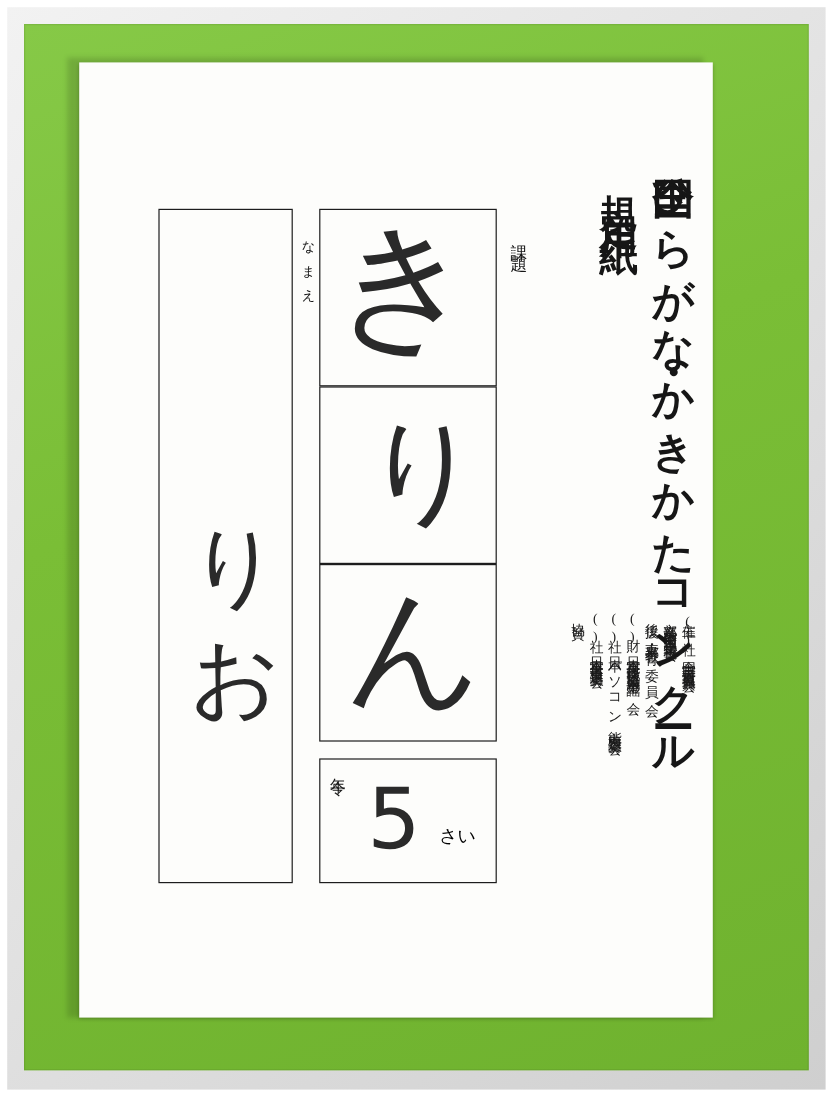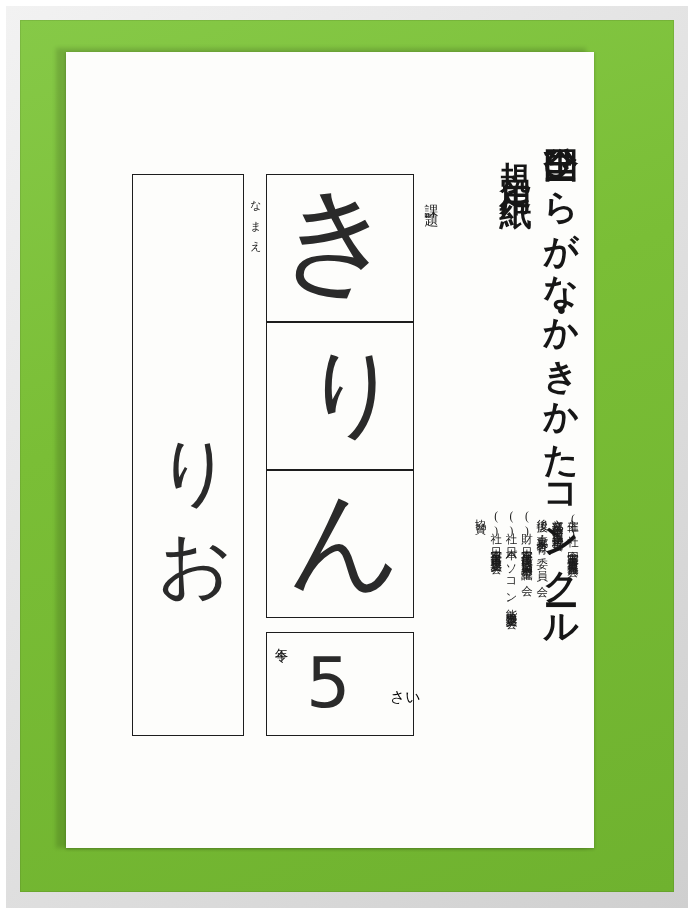--- a/index.html
+++ b/index.html
@@ -147,21 +147,20 @@
     left: 206px;
     top: 586px;
     font-size: 13px;
     letter-spacing: 2px;
   }
   .label-sai {
     position: absolute;
     left: 300px;
     top: 636px;
     font-size: 15px;
-    margin-left: 24px;
   }
 
   
   .hand {
     position: absolute;
     font-family: "DejaVu Sans", sans-serif;
     color: #2a2a2a;
     font-weight: 500;
   }
   #hw-1 {

